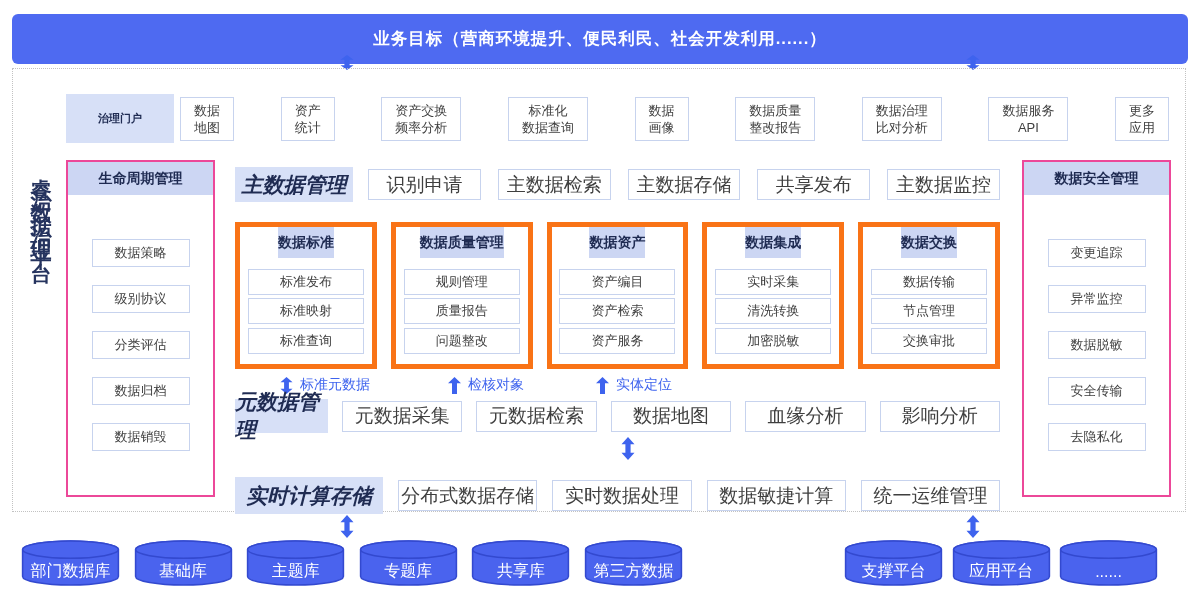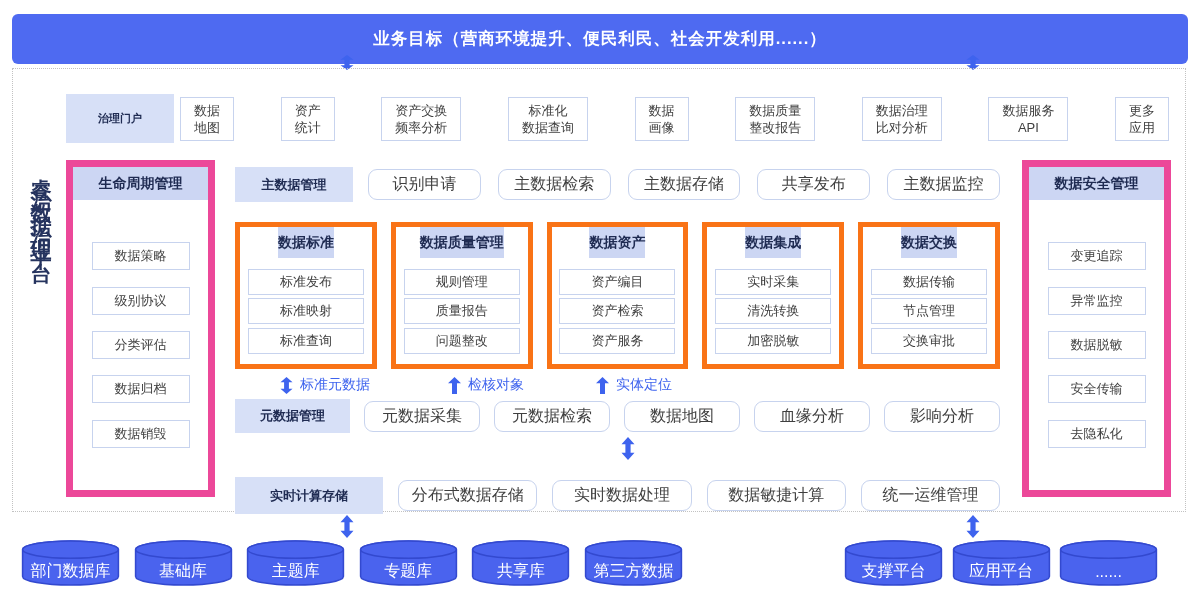--- a/index.html
+++ b/index.html
@@ -49,36 +49,36 @@
   
   .portal-label { position: absolute; left: 66px; top: 94px; width: 108px; height: 49px; font-size: 11px; }
   .portal-items {
     position: absolute; left: 180px; top: 97px; width: 989px; height: 44px;
     display: flex; justify-content: space-between;
   }
   .pbox { white-space: pre-line; line-height: 1.32; padding: 0 13px; }
   
   .side-panel {
     position: absolute; top: 160px; width: 149px; height: 337px;
-    border: 7px solid #ec4899; background: #fff;
+    border: 2px solid #ec4899; background: #fff;
     display: flex; flex-direction: column;
   }
   .side-panel .hdr { flex: 0 0 33px; }
   .side-body {
     flex: 1; display: flex; flex-direction: column;
     justify-content: space-evenly; align-items: center; padding: 26px 0;
   }
   .sbox { width: 98px; height: 28px; }
   .lifecycle { left: 66px; }
   .security  { left: 1022px; }
   
   .hrow { position: absolute; left: 235px; width: 765px; display: flex; align-items: center; }
-  .hrow .lbl { height: 100%; font-size: 13px; flex: 0 0 auto; }
+  .hrow .lbl { height: 100%; font-size: 21px; flex: 0 0 auto; font-style: italic; }
   .hrow .items { flex: 1; display: flex; height: 31px; }
-  .hrow .wbox { flex: 1; font-size: 16px; border-radius: 9px; }
+  .hrow .wbox { flex: 1; font-size: 19px; }
   .master   { top: 167px; height: 35px; }
   .master .items   { margin-left: 15px; gap: 17px; }
   .metadata { top: 399px; height: 34px; }
   .metadata .items { margin-left: 14px; gap: 14px; }
   .realtime { top: 477px; height: 37px; }
   .realtime .items { margin-left: 15px; gap: 15px; }
   
   .cols {
     position: absolute; left: 235px; top: 222px; width: 765px; height: 147px;
     display: flex; gap: 14px;
@@ -249,21 +249,21 @@
     <span>检核对象</span>
   </div>
   <div class="flow flow-3">
     <svg width="13" height="17" viewBox="0 0 13 18" preserveAspectRatio="none">
         <path class="va" d="M6.5 0 L13 6.5 H9 V18 H4 V6.5 H0 Z"></path>
       </svg>
     <span>实体定位</span>
   </div>
 
   <div class="hrow metadata">
-    <div class="lbl" style="width:115px;">元数据管理</div>
+    <div class="lbl" style="width:93px;">元数据管理</div>
     <div class="items">
 
     <div class="wbox">元数据采集</div>
         <div class="wbox">元数据检索</div>
         <div class="wbox">数据地图</div>
         <div class="wbox">血缘分析</div>
         <div class="wbox">影响分析</div>
       </div>
   </div>
 

